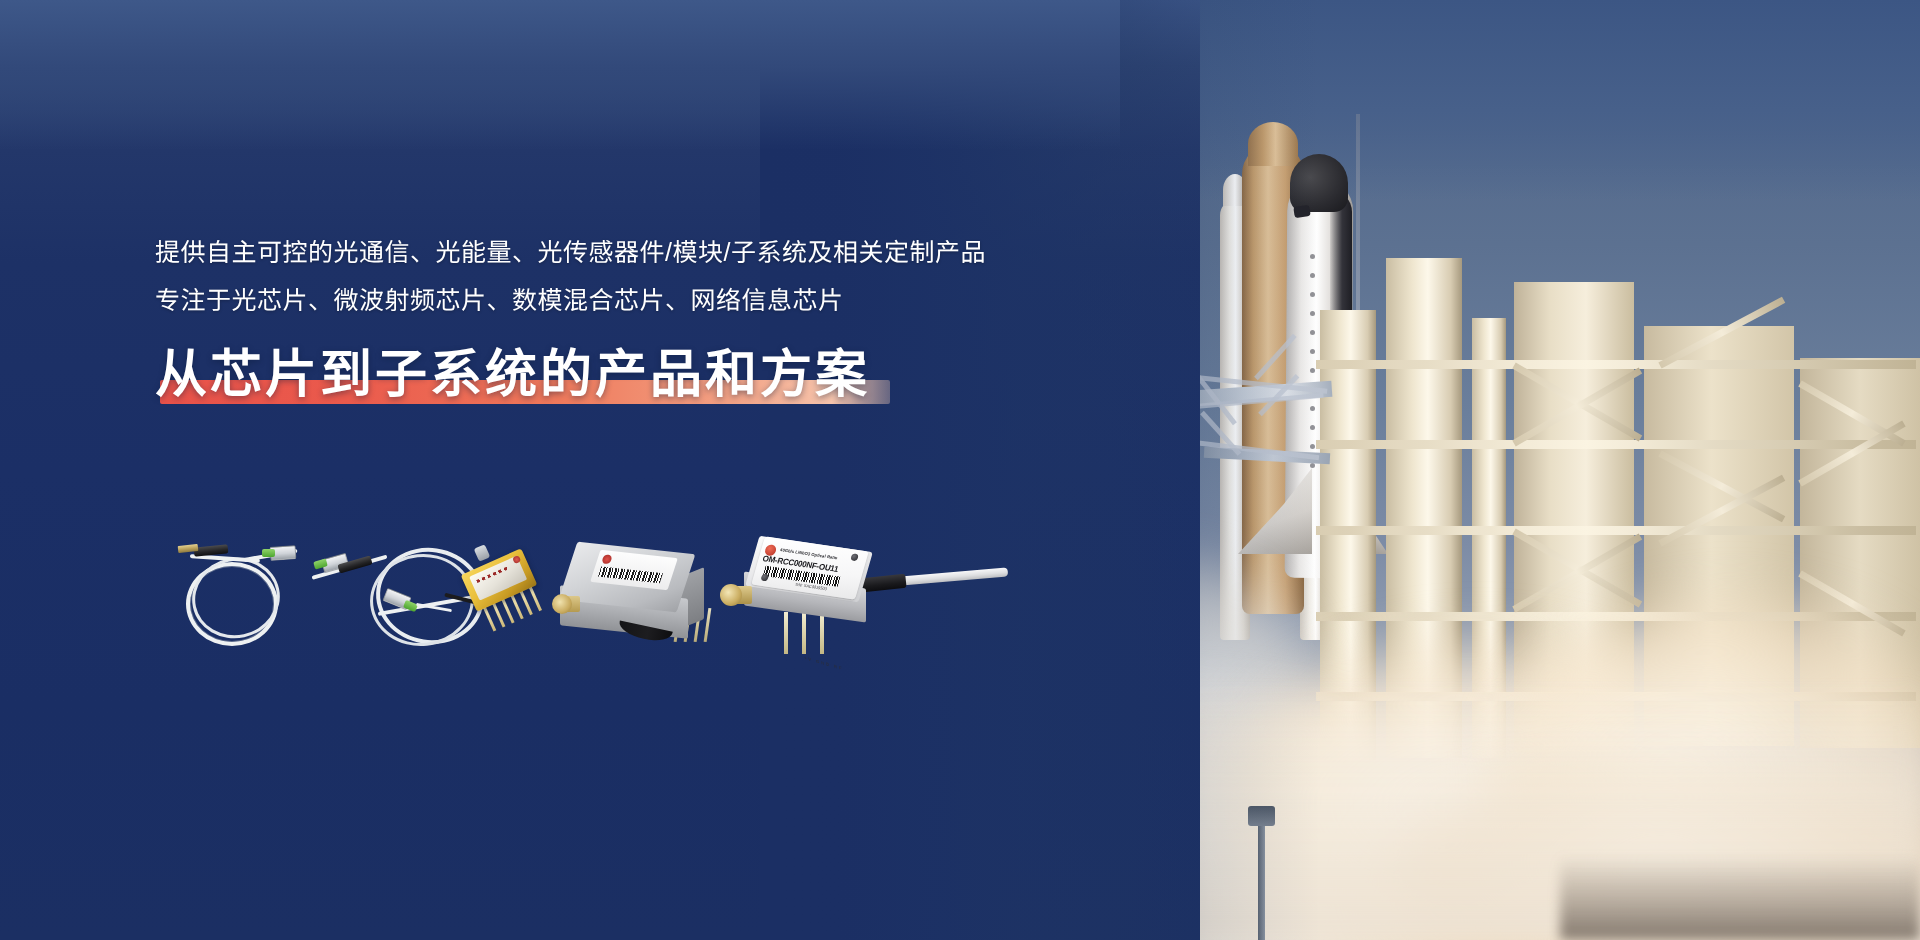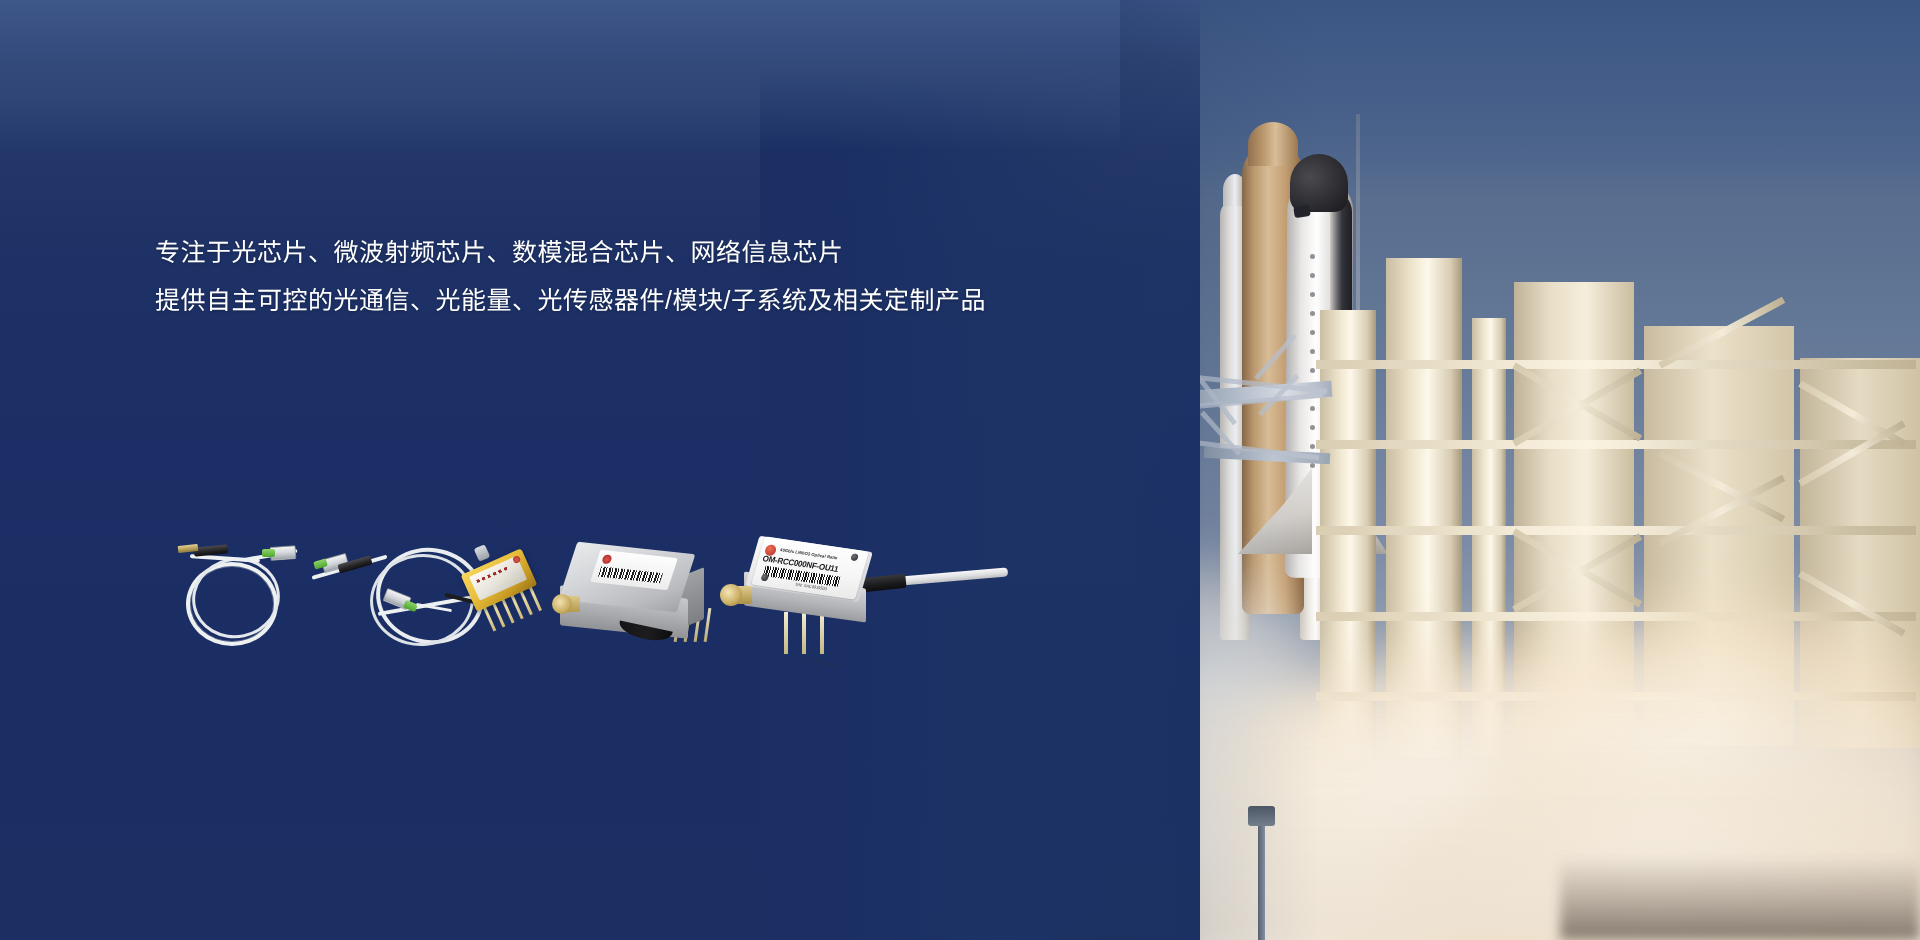--- a/index.html
+++ b/index.html
@@ -543,23 +543,27 @@
       <div class="lamp-head"></div>
       <div class="contrail"></div>
     </div>
 
     <div class="navy"></div>
     <div class="navy-fade"></div>
     <div class="navy-top-band"></div>
   </div>
 
   <div class="copy">
+    <div class="sub">提供自主可控的光通信、光能量、光传感器件/模块/子系统及相关定制产品</div>
     <div class="sub">专注于光芯片、微波射频芯片、数模混合芯片、网络信息芯片</div>
-    <div class="sub">提供自主可控的光通信、光能量、光传感器件/模块/子系统及相关定制产品</div>
-
+
+    <div class="headline-wrap">
+      <div class="headline-bar"></div>
+      <div class="headline">从芯片到子系统的产品和方案</div>
+    </div>
   </div>
 
   <div class="products">
 
     <div class="product pr1">
       <div class="coil-ring"></div>
       <div class="coil-ring2"></div>
       <div class="lead" style="left:32px; top:22px; width:70px; transform:rotate(4deg);"></div>
       <div class="lead" style="left:86px; top:26px; width:54px; transform:rotate(-10deg);"></div>
       <div class="conn-body" style="left:36px; top:14px; transform:rotate(-6deg);"></div>

